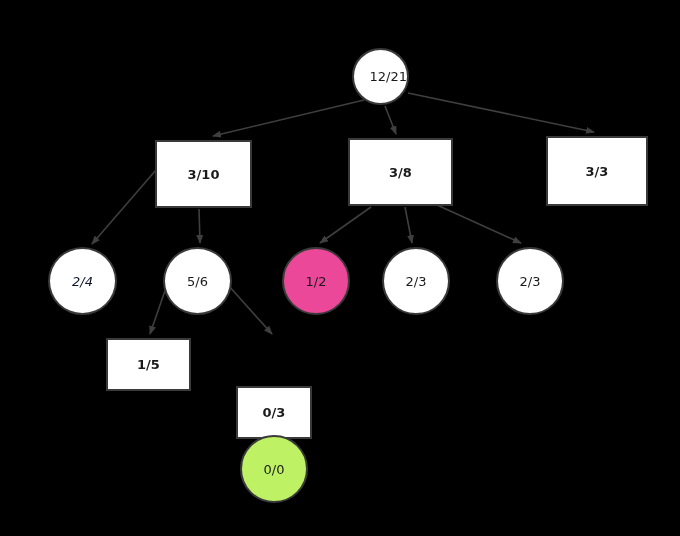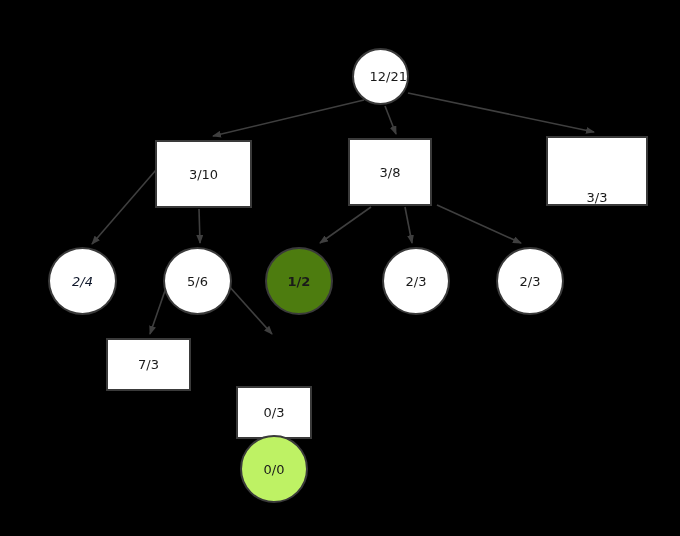--- a/index.html
+++ b/index.html
@@ -39,20 +39,21 @@
     color: #1a1a1a;
     font-size: 13px;
     font-family: "DejaVu Sans", "Liberation Sans", sans-serif;
     line-height: 1;
   }
   .node.circle {
     border-radius: 50%;
   }
   .node.rect {
     border-radius: 0;
+    font-weight: bold;
   }
   .node-label {
     pointer-events: none;
     user-select: none;
   }
 </style>
 </head>
 <body>
 
 <div id="diagram-root">
@@ -78,43 +79,43 @@
       </g>
   </svg>
 
   <div id="nodes-group">
       <div class="node circle" style="left: 352px; top: 48px; width: 57px; height: 57px; background: rgb(255, 255, 255); border-color: rgb(58, 58, 58); color: rgb(26, 26, 26); justify-content: flex-end;">
         <span class="node-label">12/21</span>
       </div>
       <div class="node rect" style="left: 155px; top: 140px; width: 97px; height: 68px; background: rgb(255, 255, 255); border-color: rgb(58, 58, 58); color: rgb(26, 26, 26);">
         <span class="node-label">3/10</span>
       </div>
-      <div class="node rect" style="left: 348px; top: 138px; width: 84px; height: 68px; background: rgb(255, 255, 255); border-color: rgb(58, 58, 58); color: rgb(26, 26, 26);">
+      <div class="node rect" style="left: 348px; top: 138px; width: 105px; height: 68px; background: rgb(255, 255, 255); border-color: rgb(58, 58, 58); color: rgb(26, 26, 26);">
         <span class="node-label">3/8</span>
       </div>
-      <div class="node rect" style="left: 546px; top: 136px; width: 102px; height: 70px; background: rgb(255, 255, 255); border-color: rgb(58, 58, 58); color: rgb(26, 26, 26); align-items: flex-end;">
+      <div class="node rect" style="left: 546px; top: 136px; width: 102px; height: 70px; background: rgb(255, 255, 255); border-color: rgb(58, 58, 58); color: rgb(26, 26, 26);">
         <span class="node-label">3/3</span>
       </div>
       <div class="node circle" style="left: 48px; top: 247px; width: 69px; height: 68px; background: rgb(255, 255, 255); border-color: rgb(58, 58, 58); color: #0f172a; font-style: italic;">
         <span class="node-label">2/4</span>
       </div>
       <div class="node circle" style="left: 163px; top: 247px; width: 69px; height: 68px; background: rgb(255, 255, 255); border-color: rgb(58, 58, 58); color: rgb(26, 26, 26); text-align: center;">
         <span class="node-label">5/6</span>
       </div>
-      <div class="node circle" style="left: 265px; top: 247px; width: 68px; height: 68px; background: #4d7c0f; border-color: rgb(58, 58, 58); color: rgb(26, 26, 26); font-weight: bold;">
+      <div class="node circle" style="left: 282px; top: 247px; width: 68px; height: 68px; background: #ec4899; border-color: rgb(58, 58, 58); color: rgb(26, 26, 26);">
         <span class="node-label">1/2</span>
       </div>
       <div class="node circle" style="left: 382px; top: 247px; width: 68px; height: 68px; background: rgb(255, 255, 255); border-color: rgb(58, 58, 58); color: rgb(26, 26, 26);">
         <span class="node-label">2/3</span>
       </div>
       <div class="node circle" style="left: 496px; top: 247px; width: 68px; height: 68px; background: rgb(255, 255, 255); border-color: rgb(58, 58, 58); color: rgb(26, 26, 26);">
         <span class="node-label">2/3</span>
       </div>
       <div class="node rect" style="left: 106px; top: 338px; width: 85px; height: 53px; background: rgb(255, 255, 255); border-color: rgb(58, 58, 58); color: rgb(26, 26, 26);">
-        <span class="node-label">7/3</span>
+        <span class="node-label">1/5</span>
       </div>
       <div class="node rect" style="left: 236px; top: 338px; width: 76px; height: 53px; background: rgb(255, 255, 255); border-color: rgb(58, 58, 58); color: rgb(26, 26, 26); margin-top: 48px;">
         <span class="node-label">0/3</span>
       </div>
       <div class="node circle" style="left: 240px; top: 435px; width: 68px; height: 68px; background: #bef264; border-color: rgb(58, 58, 58); color: rgb(26, 26, 26);">
         <span class="node-label">0/0</span>
       </div>
     </div>
 
 </div>

